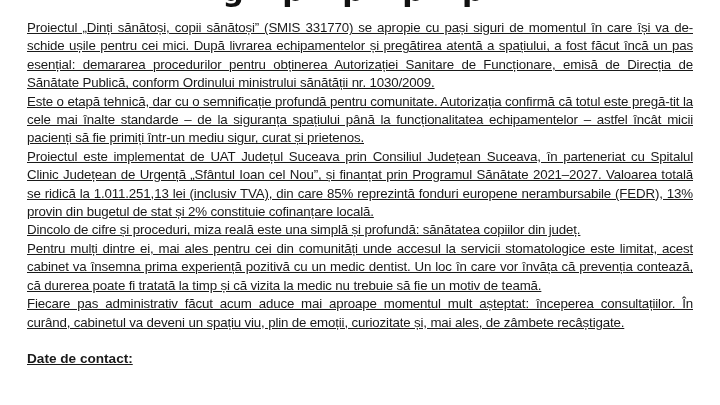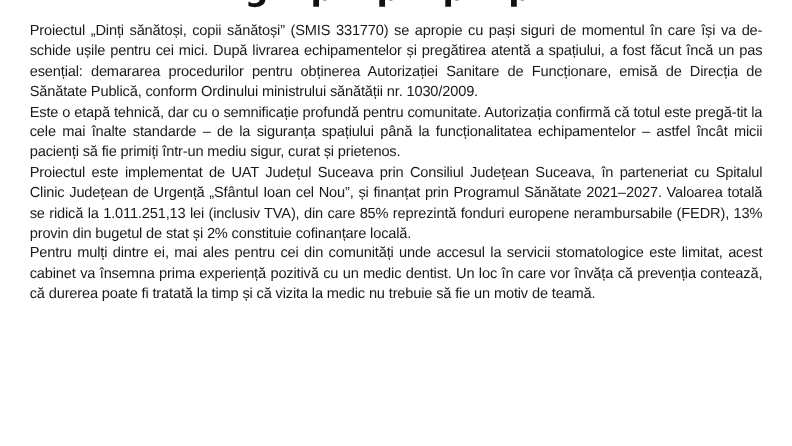--- a/index.html
+++ b/index.html
@@ -1,31 +1,34 @@
 <!DOCTYPE html>
 <html><head>
   <meta charset="utf-8">
   <style>
     html, body { margin: 0; padding: 0; background: #ffffff; }
     body { width: 720px; height: 405px; overflow: hidden; position: relative; font-family: "Liberation Sans", sans-serif; color: #1a1a1a; }
     .title-clip { position: absolute; left: 0; top: 0; width: 720px; height: 9px; overflow: hidden; }
     .title { position: absolute; left: 0; top: -27px; width: 720px; text-align: center; font-family: "DejaVu Sans", sans-serif; font-weight: bold; font-size: 30px; letter-spacing: 14px; color: #111; white-space: nowrap; }
-    .content { position: absolute; left: 27px; top: 19px; width: 666px; font-size: 13.3px; line-height: 18.4px; }
+    .content { position: absolute; left: 27px; top: 19px; width: 666px; font-size: 13.3px; line-height: 18.4px; text-decoration: underline; }
     .para { margin: 0; text-align: justify; letter-spacing: -0.15px; }
     .para.last-line-left { text-align-last: left; }
     .spacer { height: 18px; }
     .contact-heading { margin: 0; font-weight: bold; font-size: 13.6px; line-height: 18.4px; }
   </style>
 </head>
 <body>
 
 <div class="title-clip">
   <div class="title">g p p p p</div>
 </div>
 
 <div class="content">
   <p class="para last-line-left">Proiectul „Dinți sănătoși, copii sănătoși” (SMIS 331770) se apropie cu pași siguri de momentul în care își va de-schide ușile pentru cei mici. După livrarea echipamentelor și pregătirea atentă a spațiului, a fost făcut încă un pas esențial: demararea procedurilor pentru obținerea Autorizației Sanitare de Funcționare, emisă de Direcția de Sănătate Publică, conform Ordinului ministrului sănătății nr. 1030/2009.</p>
   <p class="para last-line-left">Este o etapă tehnică, dar cu o semnificație profundă pentru comunitate. Autorizația confirmă că totul este pregă-tit la cele mai înalte standarde – de la siguranța spațiului până la funcționalitatea echipamentelor – astfel încât micii pacienți să fie primiți într-un mediu sigur, curat și prietenos.</p>
   <p class="para last-line-left">Proiectul este implementat de UAT Județul Suceava prin Consiliul Județean Suceava, în parteneriat cu Spitalul Clinic Județean de Urgență „Sfântul Ioan cel Nou”, și finanțat prin Programul Sănătate 2021–2027. Valoarea totală se ridică la 1.011.251,13 lei (inclusiv TVA), din care 85% reprezintă fonduri europene nerambursabile (FEDR), 13% provin din bugetul de stat și 2% constituie cofinanțare locală.</p>
+  <p class="para last-line-left">Dincolo de cifre și proceduri, miza reală este una simplă și profundă: sănătatea copiilor din județ.</p>
   <p class="para last-line-left">Pentru mulți dintre ei, mai ales pentru cei din comunități unde accesul la servicii stomatologice este limitat, acest cabinet va însemna prima experiență pozitivă cu un medic dentist. Un loc în care vor învăța că prevenția contează, că durerea poate fi tratată la timp și că vizita la medic nu trebuie să fie un motiv de teamă.</p>
+  <p class="para last-line-left">Fiecare pas administrativ făcut acum aduce mai aproape momentul mult așteptat: începerea consultațiilor. În curând, cabinetul va deveni un spațiu viu, plin de emoții, curiozitate și, mai ales, de zâmbete recâștigate.</p>
   <div class="spacer"></div>
+  <p class="contact-heading">Date de contact:</p>
 
 </div>
 
 </body></html>

